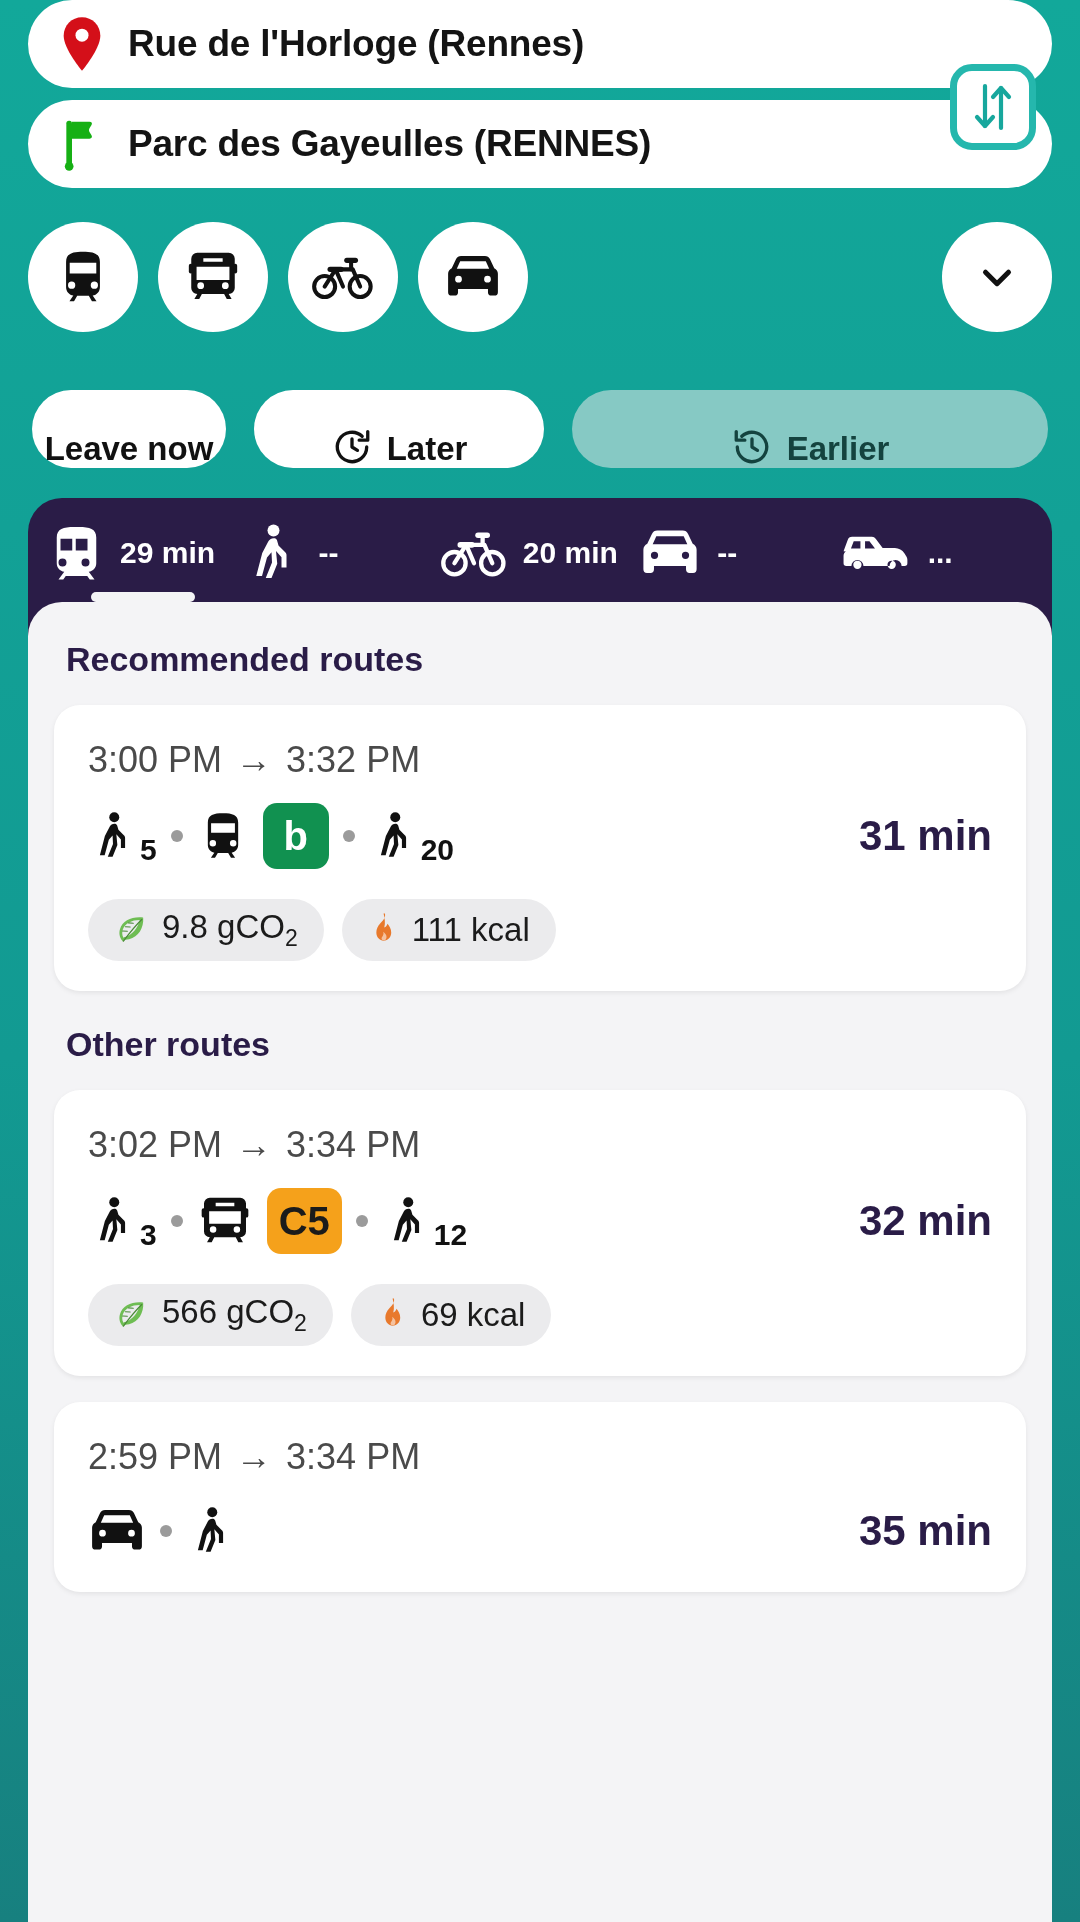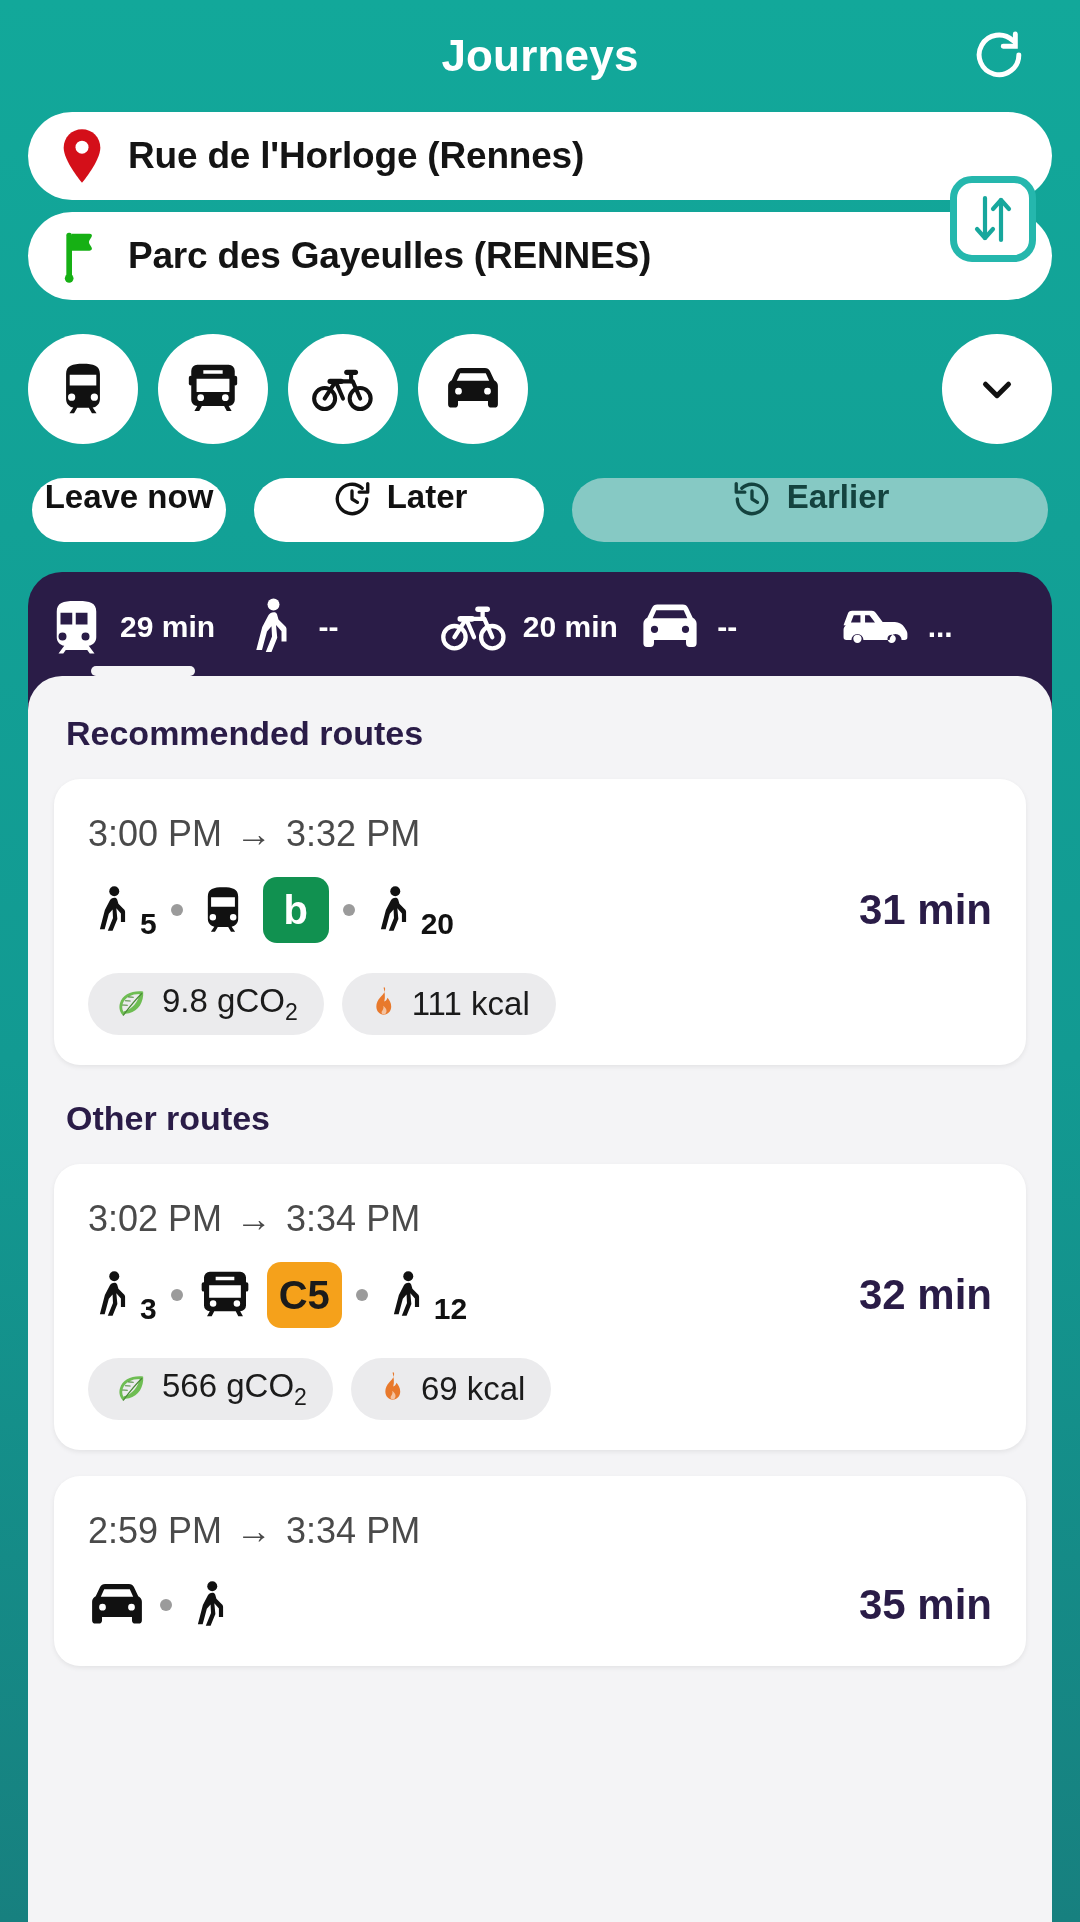--- a/index.html
+++ b/index.html
@@ -62,23 +62,23 @@
     flex: 0 0 110px; cursor: pointer;
   }
   .modes-spacer { flex: 1 1 auto; }
 
   
   .timebar {
     margin-top: 34px; padding: 0 32px;
     display: flex; align-items: center; gap: 28px;
   }
   .chip {
-    height: 64px; border-radius: 44px; background: #ffffff;
-    display: flex; align-items: flex-start; justify-content: center; gap: 14px;
-    font-size: 33px; font-weight: 700; color: #111; cursor: pointer;
+    height: 78px; border-radius: 44px; background: #ffffff;
+    display: flex; align-items: flex-end; justify-content: center; gap: 14px;
+    font-size: 33px; font-weight: 700; color: #111; cursor: pointer; margin-top: 24px;
   }
   .chip-leave { flex: 0 0 194px; }
   .chip-earlier { flex: 1 1 auto; background: #86c9c4; color: #14433f; }
   .chip-later { flex: 0 0 290px; }
 
   
   .panel {
     margin-top: 30px; margin-left: 28px; margin-right: 28px;
     background: #2a1c47;
     border-top-left-radius: 34px; border-top-right-radius: 34px;
@@ -143,29 +143,20 @@
     font-size: 33px; color: #1b1b1b;
   }
   .badge sub { font-size: 23px; }
   svg { display: block; }
 </style>
 </head>
 <body>
 
 <div class="screen">
 
-  <div class="header">
-    <div class="header-title">Journeys</div>
-    <div class="refresh-btn">
-      <svg width="56" height="56" viewBox="0 0 24 24" fill="none" stroke="#ffffff" stroke-width="2.1" stroke-linecap="round">
-        <path d="M20.5 11.5a8.5 8.5 0 1 1-2.6-6.1"></path>
-        <path d="M19 2.6v5.2h-5.2"></path>
-      </svg>
-    </div>
-  </div>
 
   <div class="fields">
 
     <div class="field">
       <span>
         <svg width="40" height="54" viewBox="0 0 24 32">
           <path d="M12 0C5.9 0 1 4.9 1 11c0 8 11 21 11 21s11-13 11-21c0-6.1-4.9-11-11-11z" fill="#d40f19"></path>
           <circle cx="12" cy="10.7" r="3.9" fill="#ffffff"></circle>
         </svg>
       </span>

